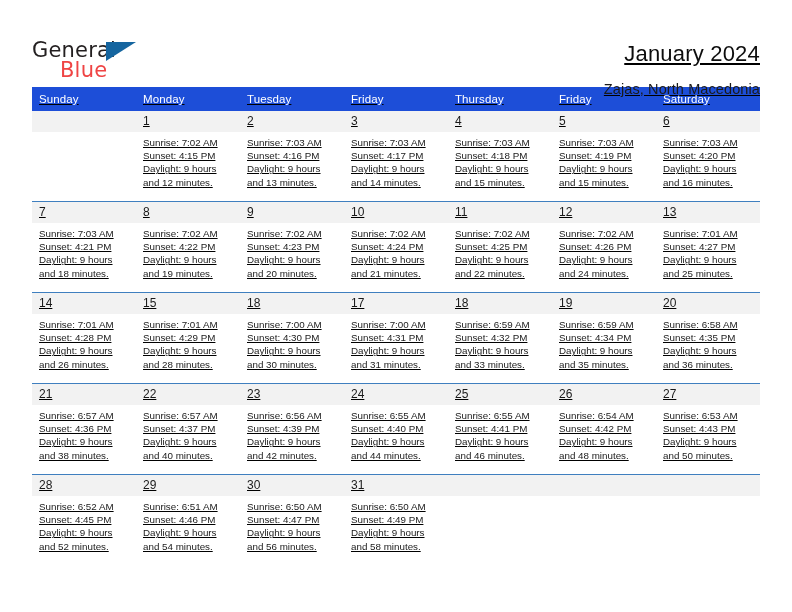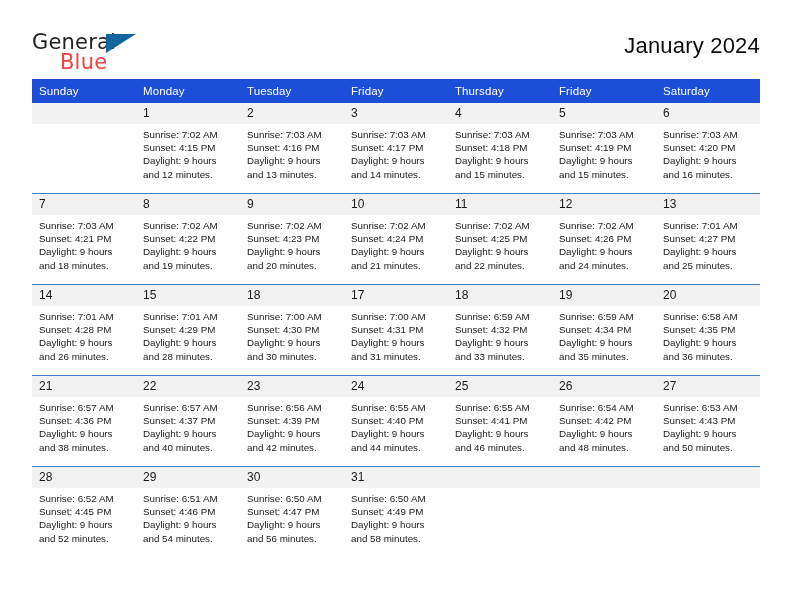--- a/index.html
+++ b/index.html
@@ -7,21 +7,22 @@
     width: 792px;
     height: 612px;
     background: #ffffff;
     font-family: "Liberation Sans", sans-serif;
     color: #000000;
   }
   .page {
     position: relative;
     width: 792px;
     height: 612px;
-    padding: 0 32px;
+    padding: 8px 32px;
+    text-decoration: underline;
   }
 
   
   .header {
     display: flex;
     align-items: flex-start;
     justify-content: space-between;
     padding-top: 28px;
     height: 74px;
   }
@@ -138,20 +139,21 @@
   <div class="header">
 
     <div class="logo">
       <span class="logo-general">General</span>
       <span class="logo-triangle"></span>
       <span class="logo-blue">Blue</span>
     </div>
 
     <div class="title-block">
       <div class="cal-title">January 2024</div>
+      <div class="cal-subtitle">Zajas, North Macedonia</div>
     </div>
 
   </div>
 
   <table class="calendar">
     <thead>
       <tr id="weekday-row">
           <th>Sunday</th>
           <th>Monday</th>
           <th>Tuesday</th>

